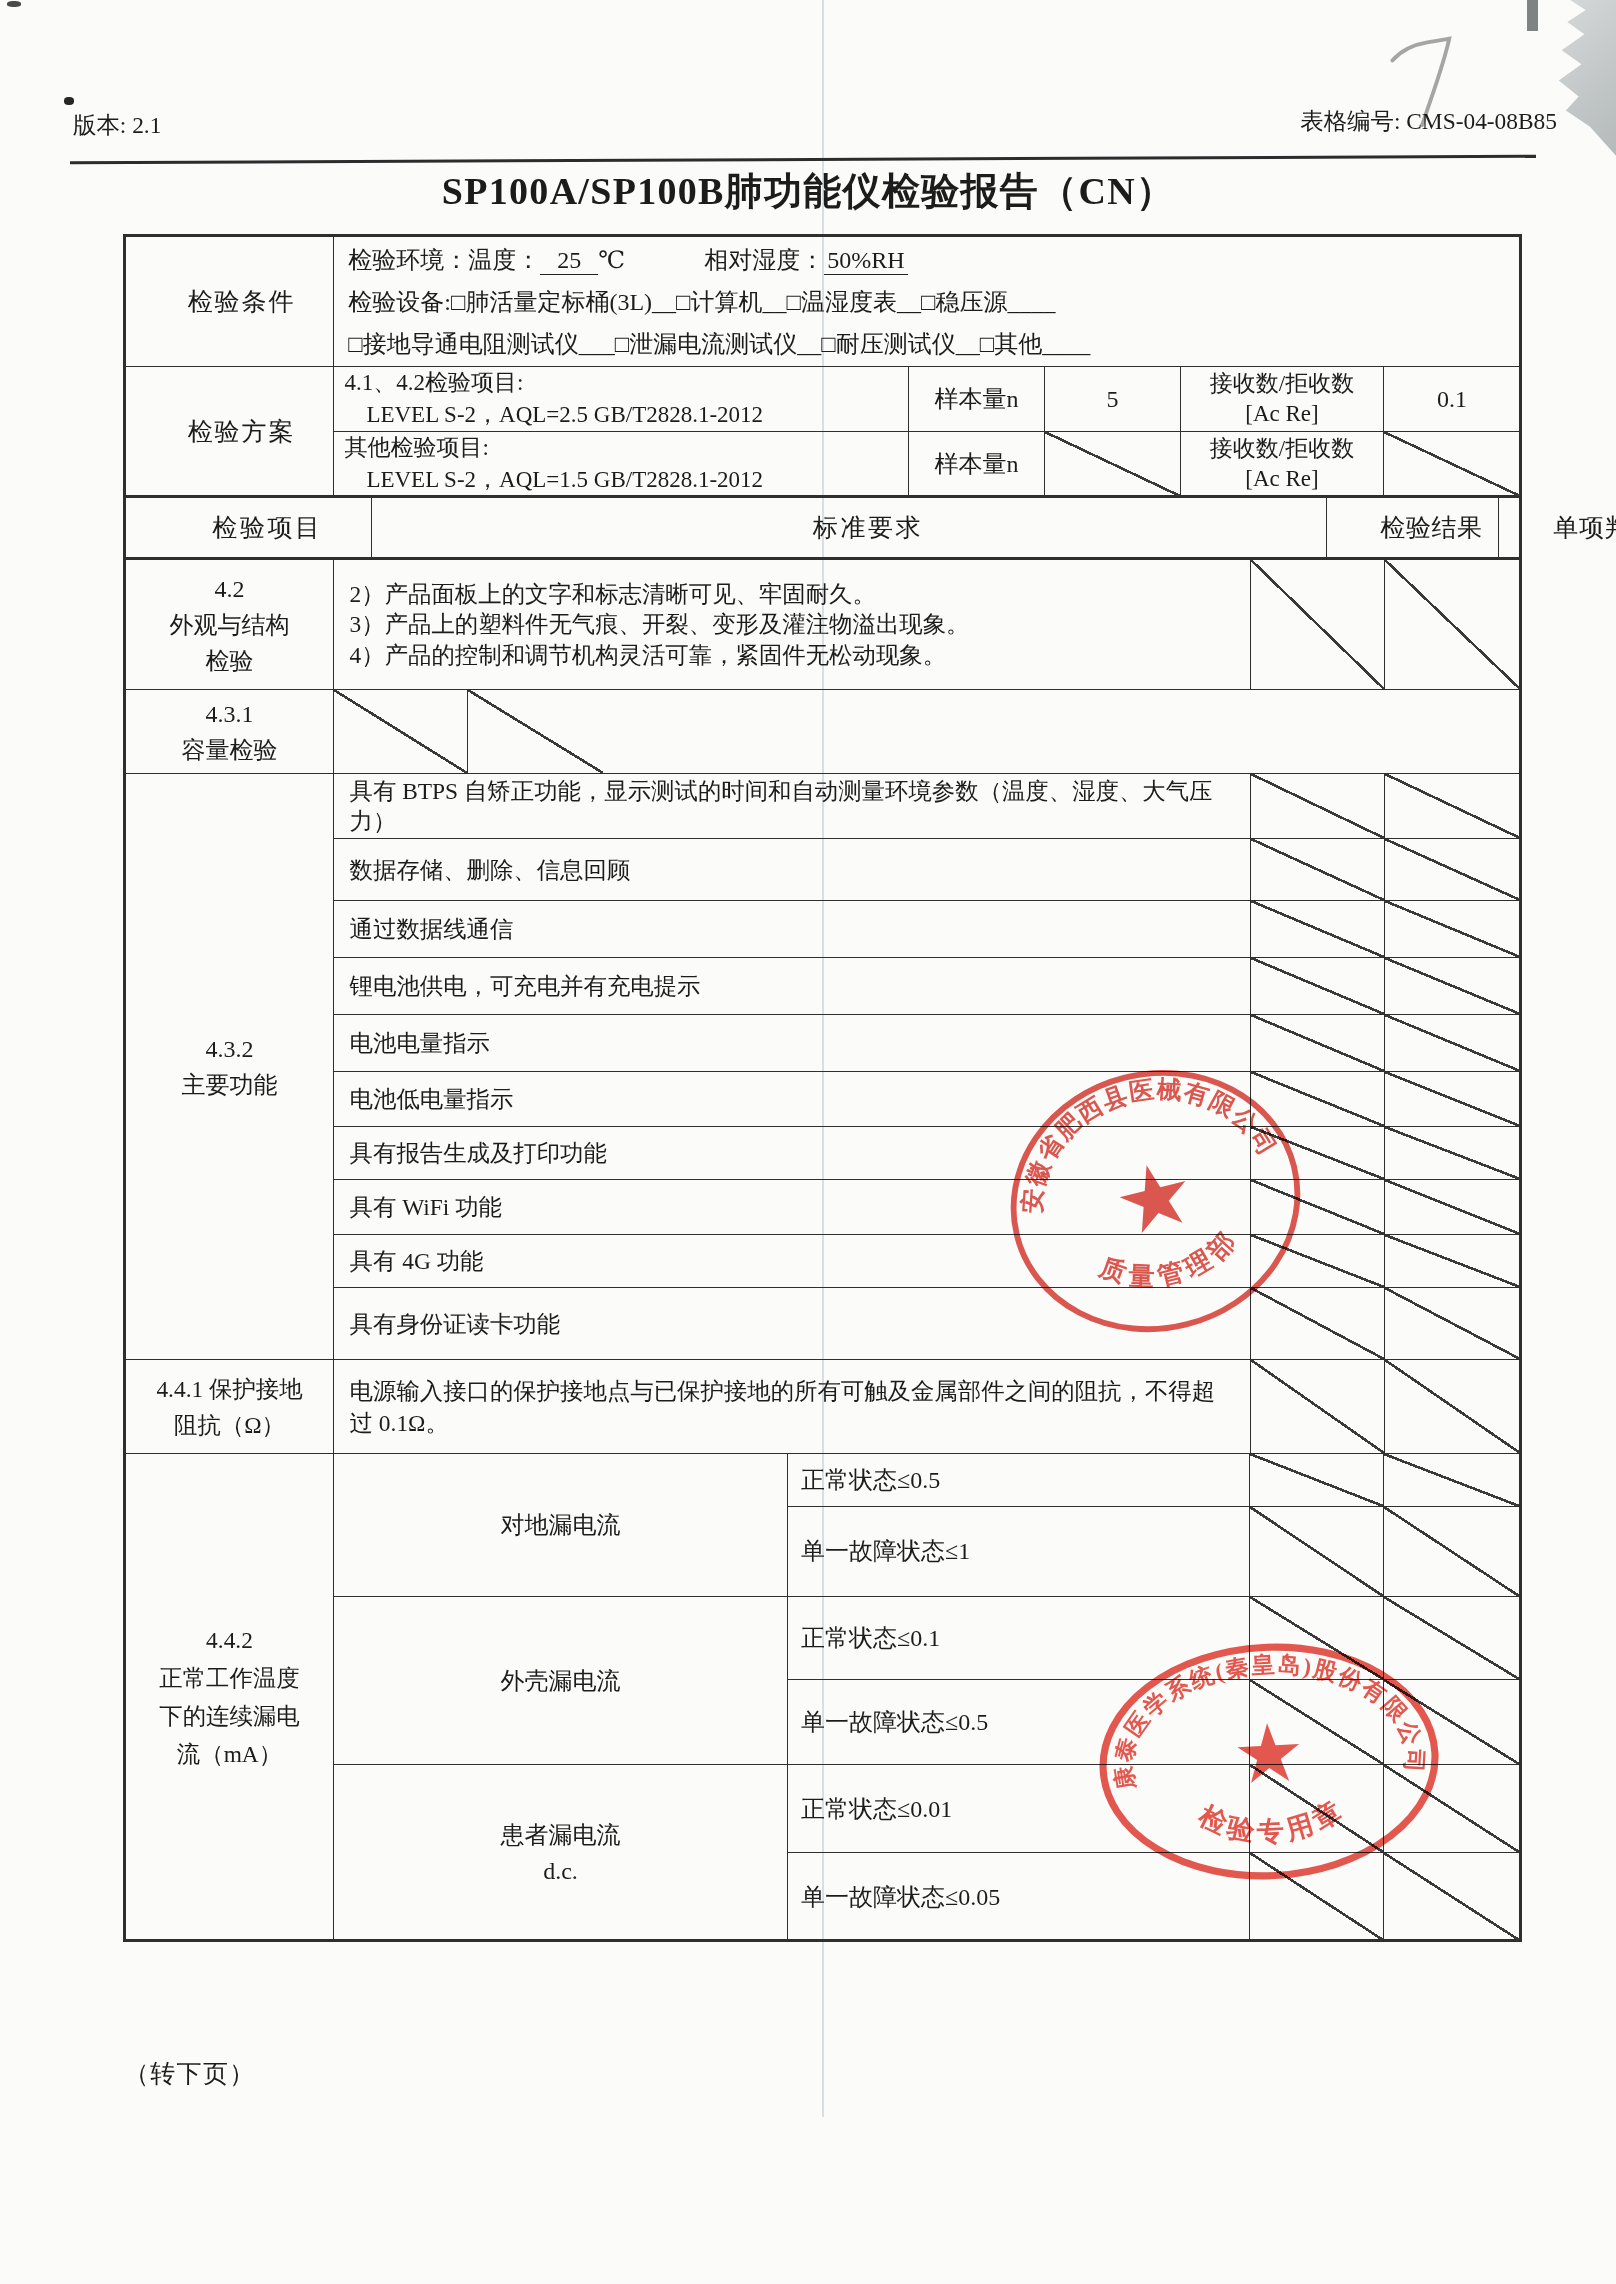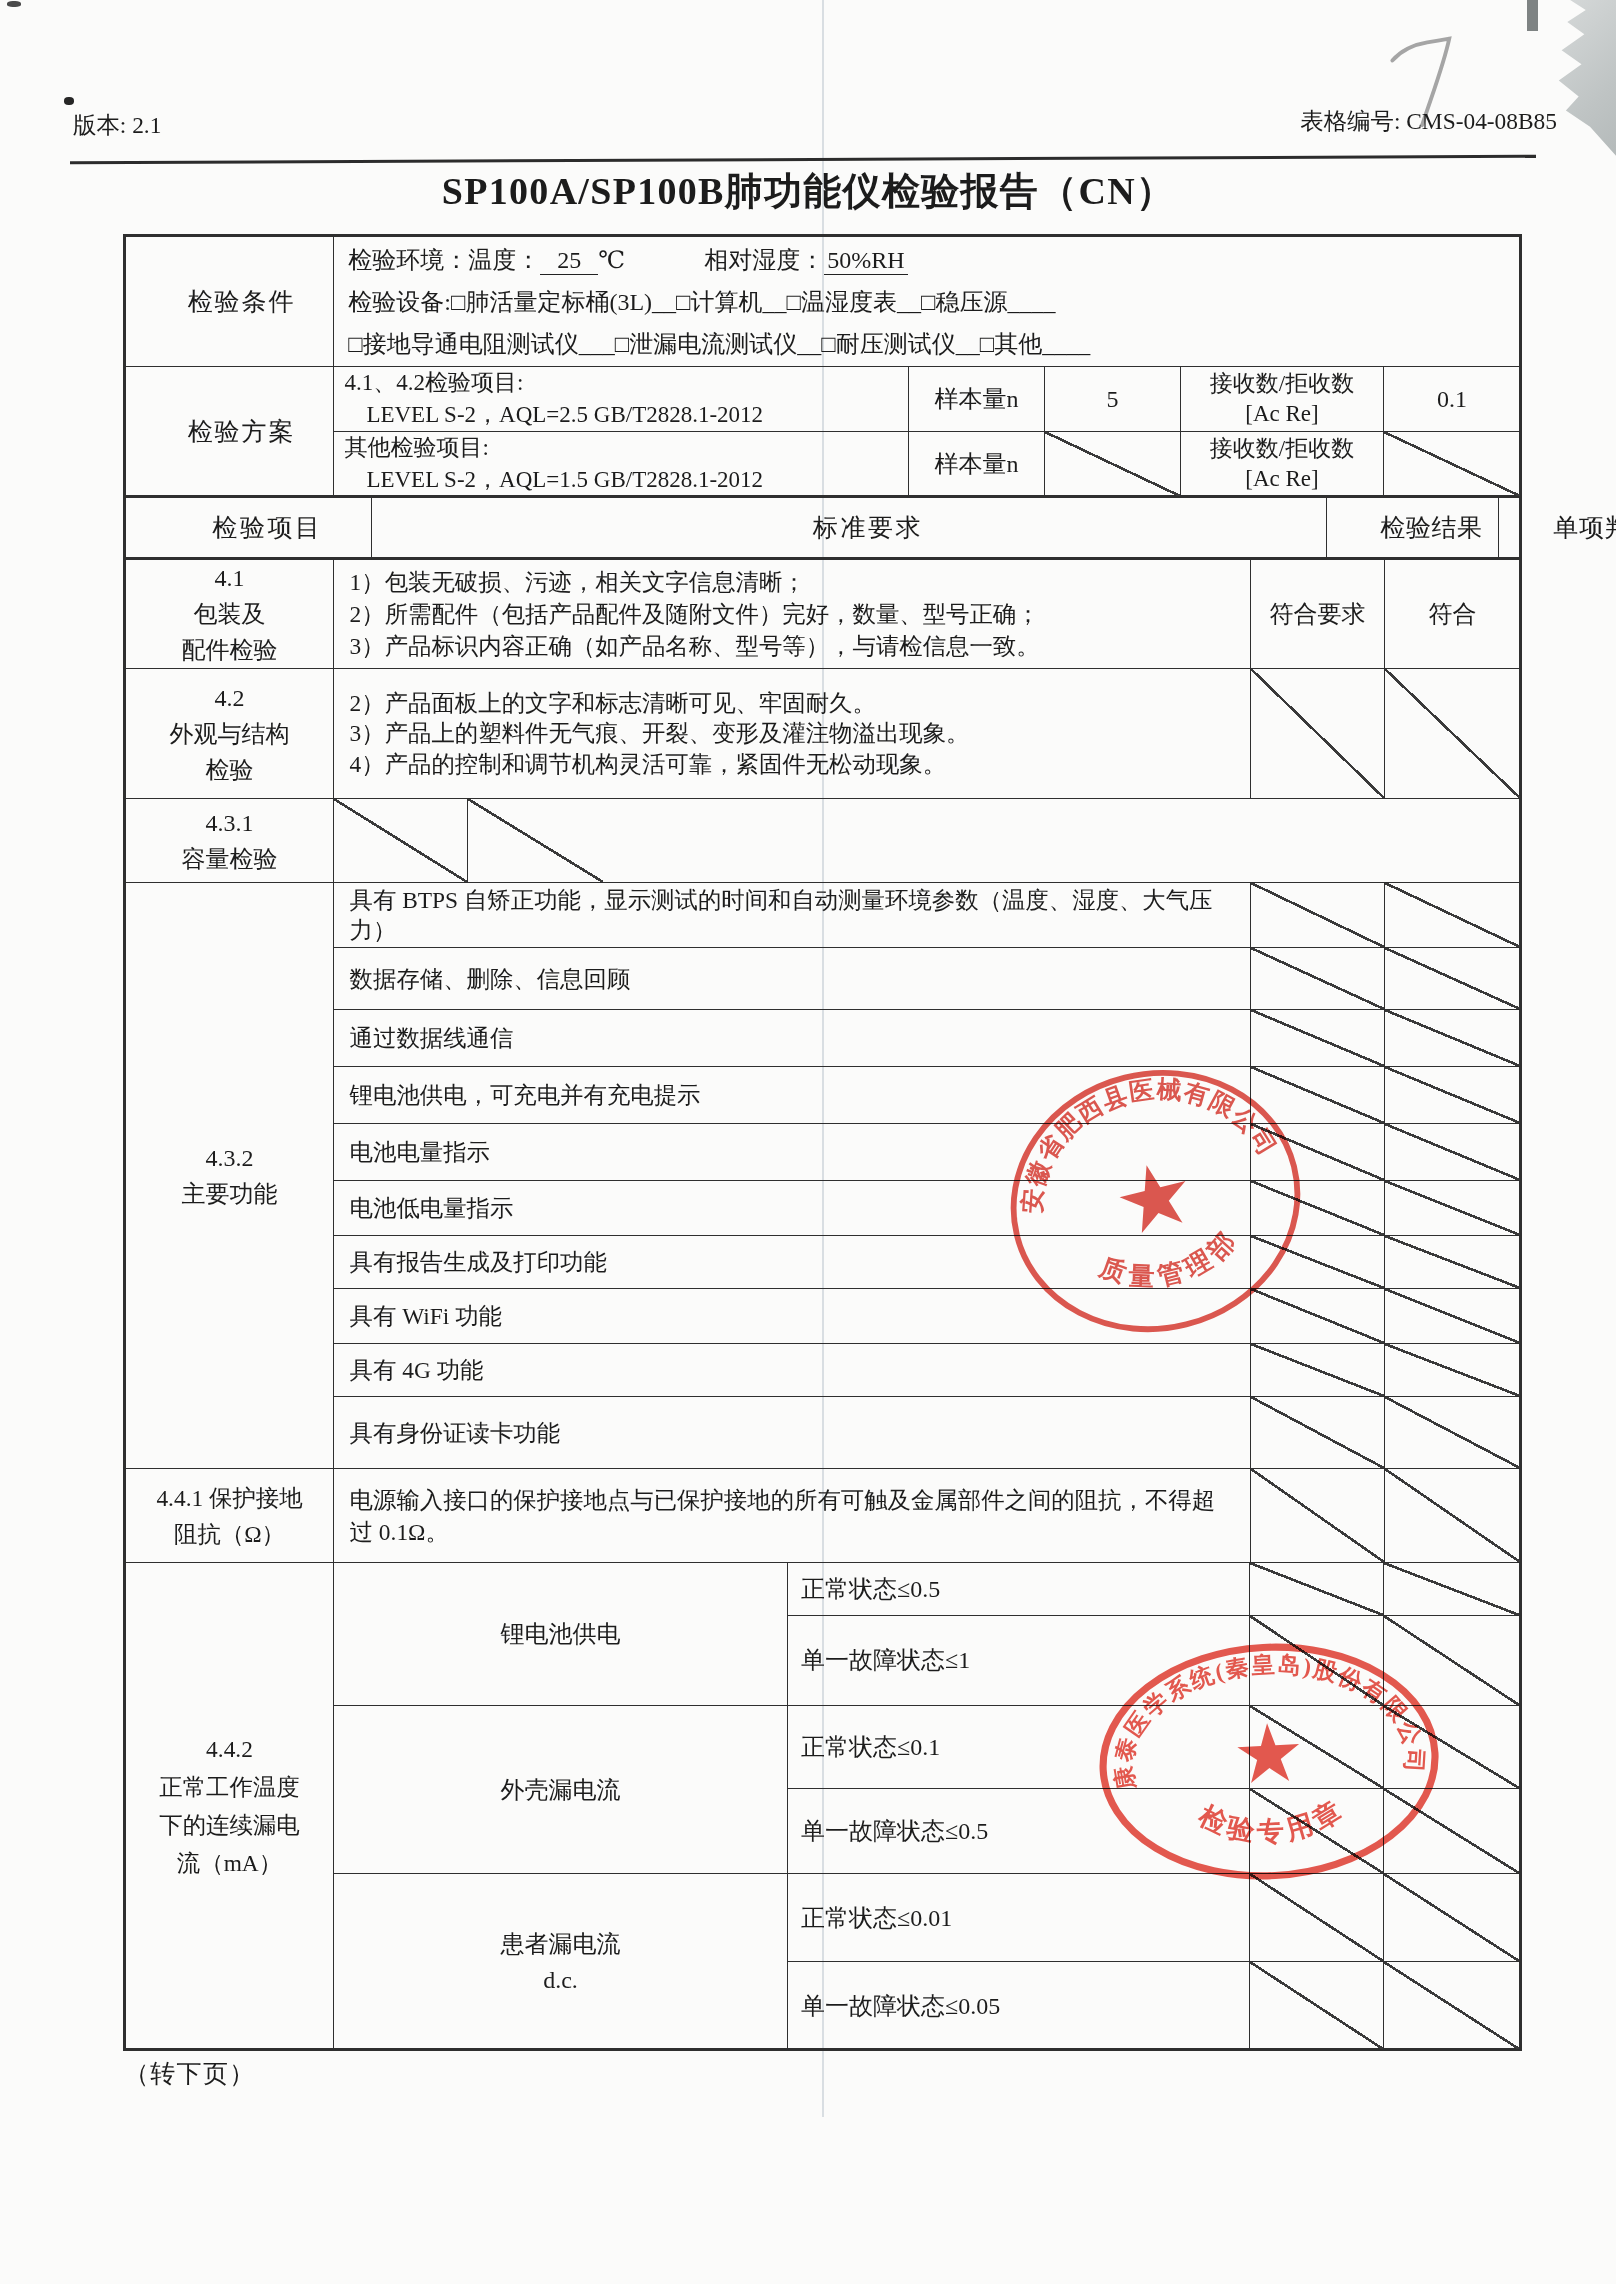--- a/index.html
+++ b/index.html
@@ -128,34 +128,20 @@
       </div>
     </div>
 
     <div class="row thick" style="height:62px">
       <div class="c w-item hdr-cell">检验项目</div>
       <div class="c w-std hdr-cell">标准要求</div>
       <div class="c w-res hdr-cell" style="letter-spacing:0.6px">检验结果</div>
       <div class="c w-ver hdr-cell last" style="letter-spacing:0.6px">单项判定</div>
     </div>
 
-    <div class="row" style="height:109px">
-      <div class="c w-item id-cell">
-        <div>4.1</div>
-        <div>包装及</div>
-        <div>配件检验</div>
-      </div>
-      <div class="c w-std std-cell">
-        <div>1）包装无破损、污迹，相关文字信息清晰；</div>
-        <div>2）所需配件（包括产品配件及随附文件）完好，数量、型号正确；</div>
-        <div>3）产品标识内容正确（如产品名称、型号等），与请检信息一致。</div>
-      </div>
-      <div class="c w-res plain-cell">符合要求</div>
-      <div class="c w-ver plain-cell last">符合</div>
-    </div>
 
     <div class="row" style="height:130px">
       <div class="c w-item id-cell">
         <div>4.2</div>
         <div>外观与结构</div>
         <div>检验</div>
       </div>
       <div class="c w-std std-cell" style="line-height:30.5px">
         <div>2）产品面板上的文字和标志清晰可见、牢固耐久。</div>
         <div>3）产品上的塑料件无气痕、开裂、变形及灌注物溢出现象。</div>
@@ -249,21 +235,21 @@
       <div class="c w-item id-cell" style="font-size:23.4px; line-height:38px">
         <div>4.4.2</div>
         <div>正常工作温度</div>
         <div>下的连续漏电</div>
         <div>流（mA）</div>
       </div>
       <div class="vcol last" style="width:1186px">
 
         <div class="subrow" style="height:143px">
           <div class="c w-sub id-cell">
-            <div>锂电池供电</div>
+            <div>对地漏电流</div>
           </div>
           <div class="vcol last" style="width:732px">
             <div class="subrow" style="height:53px">
               <div class="c w-cond cond-cell">正常状态≤0.5</div>
               <div class="c w-res diag"></div>
               <div class="c w-ver diag last"></div>
             </div>
             <div class="subrow" style="height:90px">
               <div class="c w-cond cond-cell">单一故障状态≤1</div>
               <div class="c w-res diag"></div>

